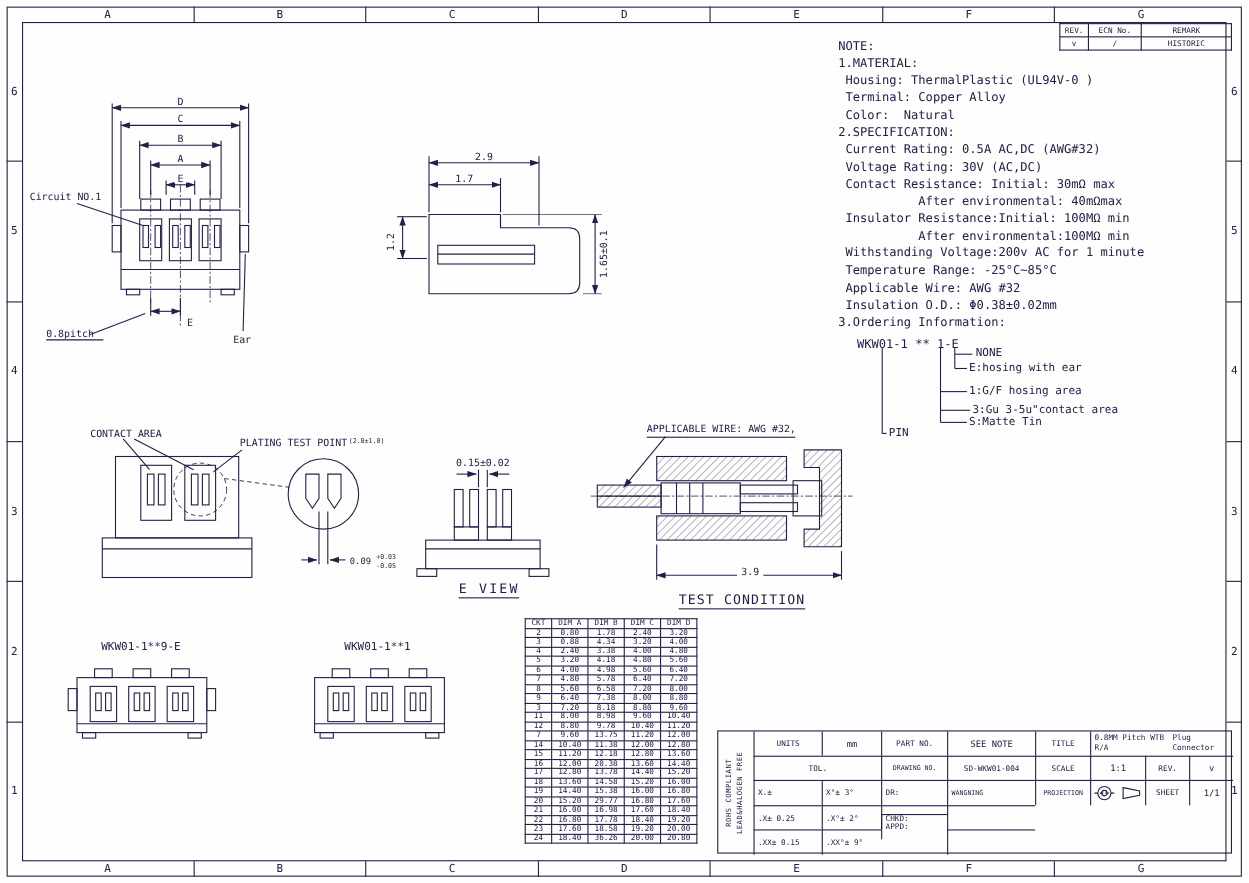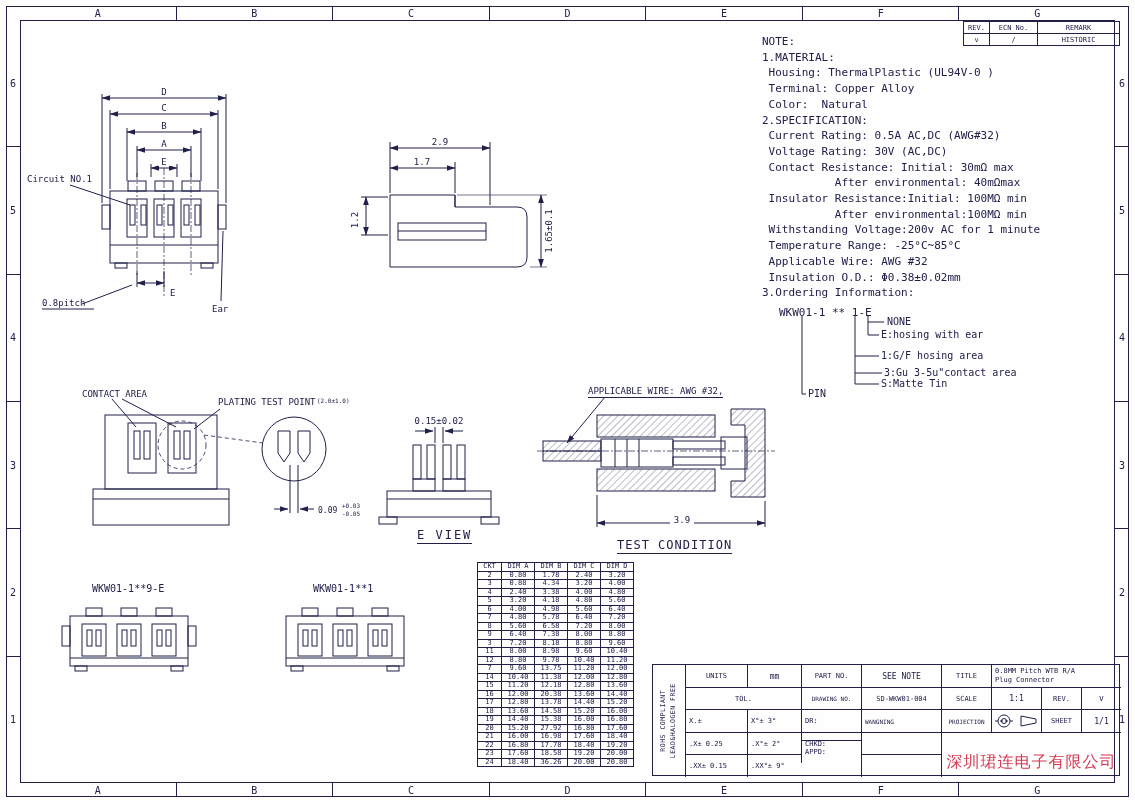--- a/index.html
+++ b/index.html
@@ -43,21 +43,21 @@
   
   .dim-table{position:absolute;left:477px;top:562px;border-collapse:collapse;font-size:7px;line-height:7.5px}
   .dim-table th,.dim-table td{border:1px solid var(--ink,#20204a);padding:0 1px;text-align:center;font-weight:normal;height:7.5px}
   
   #title-block{position:absolute;left:652px;top:664px;width:468px;height:112px;border:1.5px solid var(--ink,#20204a);font-size:8px}
   .tb{position:absolute;display:flex;align-items:center;padding:0 3px;border-left:1px solid var(--ink,#20204a);border-top:1px solid var(--ink,#20204a);overflow:hidden}
   .tb.x0{border-left:none}.tb.y0{border-top:none}
   .tb.c{justify-content:center;padding:0 1px}
   .tb.f7{font-size:7px}.tb.f6{font-size:6px}
   .rot{transform:rotate(-90deg);white-space:nowrap;text-align:center;font-size:6.5px;line-height:1.5;letter-spacing:.5px}
-  .title-2l{display:flex;flex-direction:column;justify-content:flex-end;font-size:7px;line-height:1.3}
+  .title-2l{display:flex;flex-direction:row;justify-content:flex-end;font-size:7px;line-height:1.3}
   .company{position:absolute;left:288px;top:67px;width:180px;height:45px;border-left:1px solid var(--ink,#20204a);border-top:1px solid var(--ink,#20204a);
            display:flex;align-items:flex-end;justify-content:center;padding-bottom:4px;
            color:var(--red,#d43a52);font-size:16px;letter-spacing:1px;font-family:"DejaVu Sans","Liberation Sans",sans-serif}
 </style>
 </head>
 <body>
 
 <div id="sheet">
 
   <svg width="0" height="0" style="position:absolute">
@@ -519,21 +519,21 @@
         <tr>
         <td>19</td>
           <td>14.40</td>
           <td>15.38</td>
           <td>16.00</td>
           <td>16.80</td>
       </tr>
         <tr>
         <td>20</td>
           <td>15.20</td>
-          <td>27.92</td>
+          <td>29.77</td>
           <td>16.80</td>
           <td>17.60</td>
       </tr>
         <tr>
         <td>21</td>
           <td>16.00</td>
           <td>16.98</td>
           <td>17.60</td>
           <td>18.40</td>
       </tr>
@@ -610,16 +610,15 @@
     <div class="tb f7" style="left:32px;top:67px;width:62px;height:22px">.X±  0.25</div>
     <div class="tb f7" style="left:94px;top:67px;width:54px;height:22px">.X°±  2°</div>
     <div class="tb f7" style="left:148px;top:67px;width:60px;height:22px">CHKD:</div>
     <div class="tb" style="left:208px;top:67px;width:80px;height:22px"></div>
 
     <div class="tb f7" style="left:32px;top:89px;width:62px;height:23px">.XX±  0.15</div>
     <div class="tb f7" style="left:94px;top:89px;width:54px;height:23px">.XX°±  9°</div>
     <div class="tb f7" style="left:148px;top:75px;width:60px;height:23px">APPD:</div>
     <div class="tb" style="left:208px;top:89px;width:80px;height:23px"></div>
 
-    <div class="company">深圳珺连电子有限公司</div>
   </div>
 
 </div>
 
 </body></html>

